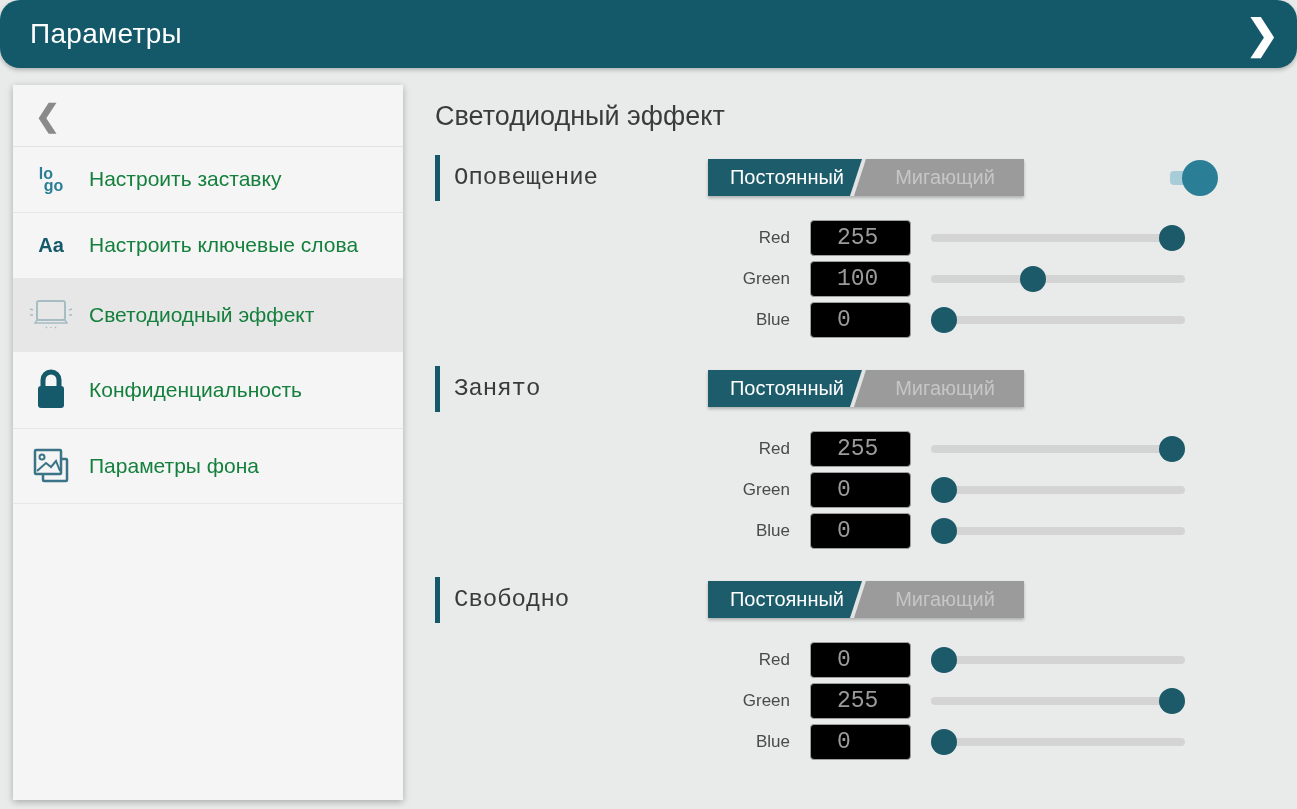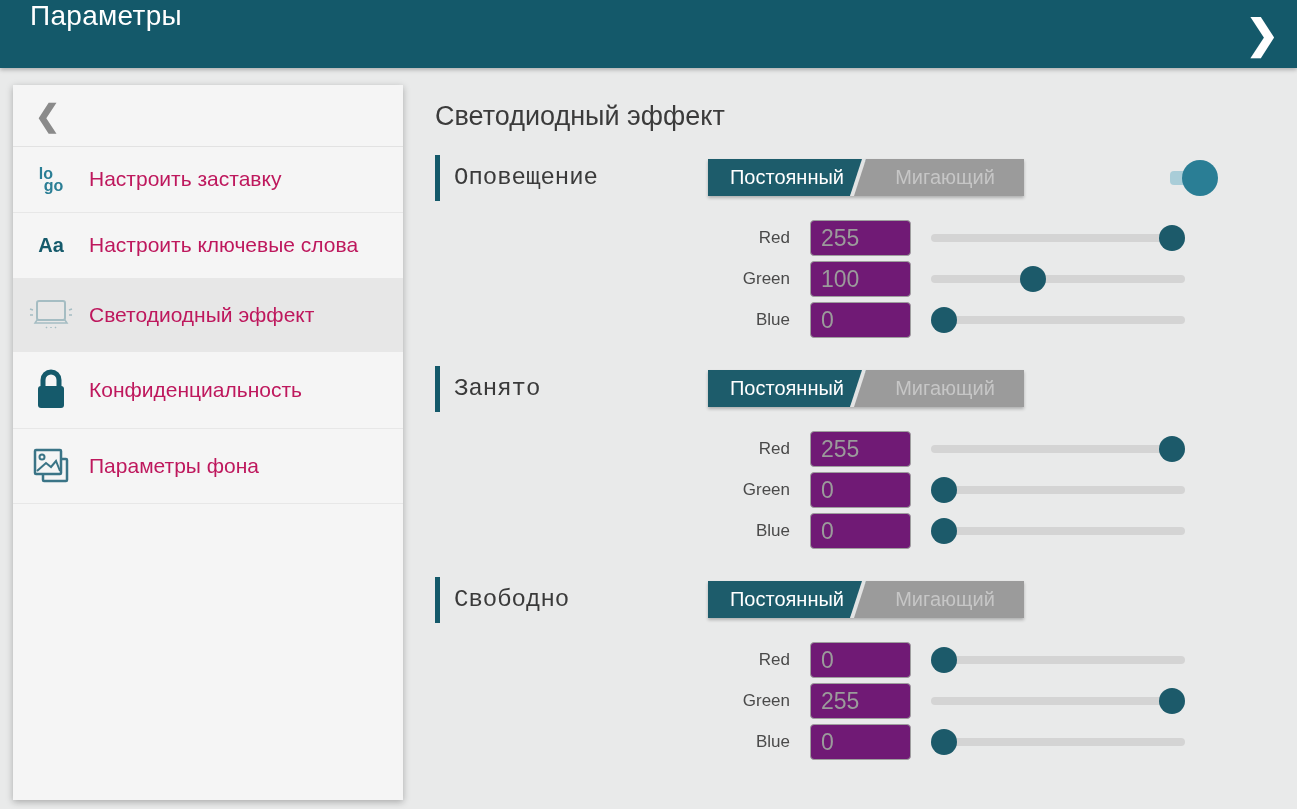--- a/index.html
+++ b/index.html
@@ -2,36 +2,36 @@
 <html><head>
 <meta charset="utf-8">
 <style>
   * { margin:0; padding:0; box-sizing:border-box; }
   html,body { width:1297px; height:809px; }
   body { font-family:"Liberation Sans", sans-serif; }
   .app { position:relative; width:1297px; height:809px; background:#e9eaea; overflow:hidden; }
 
   
   .header { position:absolute; top:0; left:0; right:0; height:68px; background:#14596a;
-            display:flex; box-shadow:0 2px 4px rgba(0,0,0,.25); z-index:5; }
+            display:flex; align-items:center; box-shadow:0 2px 4px rgba(0,0,0,.25); z-index:5;border-radius:20px; }
   .header-title { color:#ffffff; font-size:28px; margin-left:30px; letter-spacing:.3px; }
   .header-fwd { position:absolute; right:18px; top:50%; transform:translateY(-50%);
                 color:#ffffff; font-size:40px; font-weight:bold; cursor:pointer; line-height:1; }
 
   
   .sidebar { position:absolute; left:13px; top:85px; width:390px; bottom:9px; background:#f5f5f5;
              box-shadow:0 2px 7px rgba(0,0,0,.28); z-index:3; }
   .back-row { height:62px; display:flex; align-items:center; padding-left:22px;
               border-bottom:1px solid #e2e2e2; cursor:pointer; }
   .back-ic { color:#8a8a8a; font-size:30px; font-weight:bold; line-height:1; }
   .side-item { display:flex; align-items:center; padding:16px 14px 16px 0;
                border-bottom:1px solid #e7e7e7; min-height:66px; cursor:pointer; }
   .side-item.selected { background:#e7e7e7; }
   .side-icon { width:76px; min-width:76px; display:flex; justify-content:center; align-items:center; }
-  .side-label { font-size:21px; color:#be185d; line-height:1.25; }
+  .side-label { font-size:21px; color:#15803d; line-height:1.25; }
 
   .ic-logo { color:#2a7e95; font-size:16px; font-weight:bold; line-height:12px; text-align:left; }
   .ic-logo .l2 { margin-left:5px; }
   .ic-aa { color:#155a6b; font-size:20px; font-weight:bold; }
 
   
   .main { position:absolute; top:68px; left:435px; right:0; bottom:0; }
   .main-title { font-size:27px; font-weight:400; color:#3b3b3b; margin-top:33px; }
   #sections { margin-top:22px; }
   .led-section { margin-bottom:27px; }
@@ -54,22 +54,22 @@
             width:48px; height:40px; cursor:pointer; }
   .toggle-track { position:absolute; left:0; top:13px; width:42px; height:14px;
                   border-radius:4px; background:#a9cdd8; }
   .toggle-knob { position:absolute; right:0; top:2px; width:36px; height:36px;
                  border-radius:50%; background:#2a7e95; }
 
   .rgb-rows { margin-top:19px; margin-left:265px; display:flex; flex-direction:column; gap:5px; }
   .rgb-row { display:grid; grid-template-columns:90px 101px 254px; column-gap:20px;
              align-items:center; height:36px; }
   .rgb-label { font-size:17px; color:#4a4a4a; text-align:right; }
-  .rgb-input { height:36px; background:#701a75; border:1px solid #9e9e9e; border-radius:4px;
-               font-size:23px; color:#9b9b9b; padding-left:10px; display:flex; align-items:center; }
+  .rgb-input { height:36px; background:#000000; border:1px solid #9e9e9e; border-radius:4px;
+               font-size:23px; color:#9b9b9b; padding-left:26px; display:flex; align-items:center;font-family:Liberation Mono, monospace; }
   .slider { position:relative; height:26px; cursor:pointer; }
   .slider-track { position:absolute; left:0; right:0; top:9px; height:8px;
                   border-radius:4px; background:#d4d4d4; }
   .slider-thumb { position:absolute; top:0; width:26px; height:26px; border-radius:50%;
                   background:#1c5a6a; }
 
   svg { display:block; }
 </style>
 </head>
 <body>

